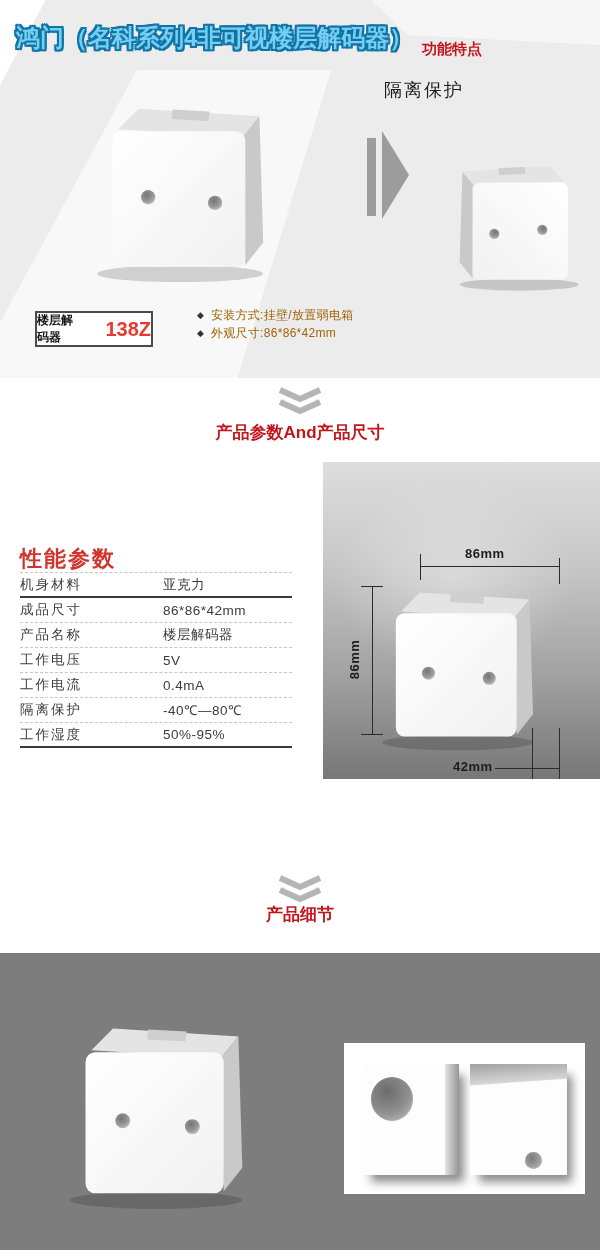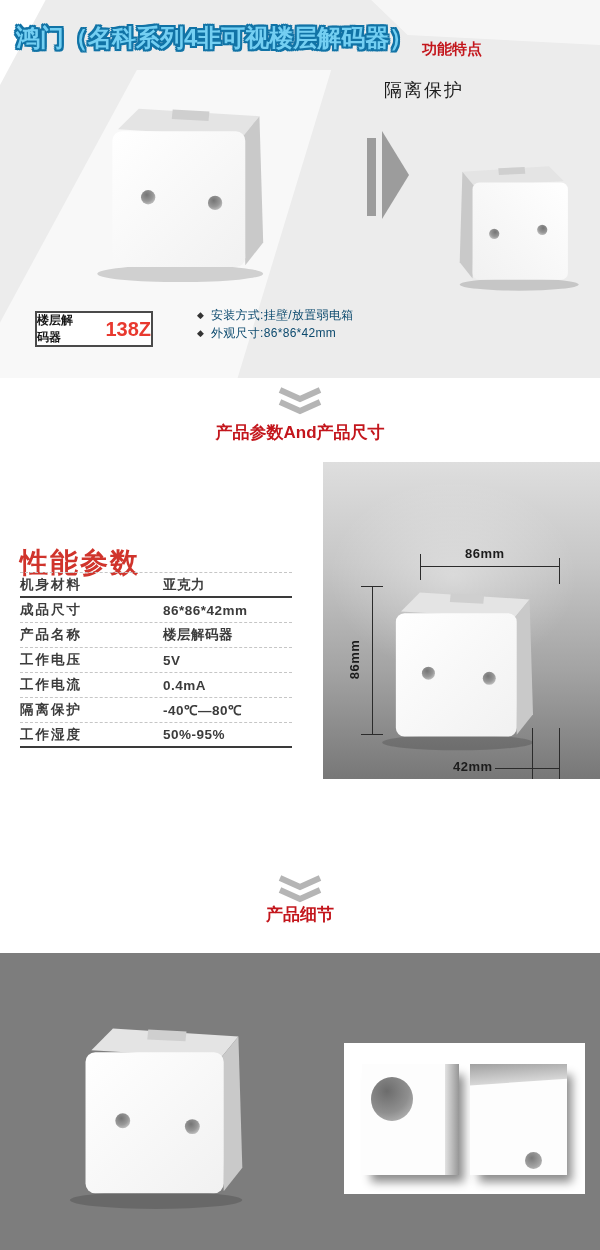--- a/index.html
+++ b/index.html
@@ -33,32 +33,32 @@
     border-left:27px solid #9c9c9c; border-top:44px solid transparent; border-bottom:44px solid transparent; }
 
   .model-box { position:absolute; left:35px; top:311px; width:118px; height:36px; background:#ffffff;
     border:2px solid #4a4a4a; display:flex; align-items:center; justify-content:center; gap:5px; }
   .model-label { font-size:12px; font-weight:bold; color:#171717; }
   .model-code { font-size:20px; font-weight:bold; color:#e8392f;margin-left:18px; }
 
   .hero-bullets { position:absolute; left:197px; top:306px; list-style:none; }
   .hero-bullets li { display:flex; align-items:center; gap:7px; height:18px; }
   .bullet-diamond { font-size:9px; color:#333333; }
-  .bullet-text { font-size:12px; color:#0c4a6e; letter-spacing:0.3px; }
+  .bullet-text { font-size:12px; color:#a16207; letter-spacing:0.3px; }
 
   
   .chevron { position:absolute; left:276px; width:48px; height:28px; }
   .chevron.c1 { top:387px; } .chevron.c2 { top:875px; }
   .section-heading { position:absolute; left:0; width:600px; text-align:center;
     font-size:17px; font-weight:bold; color:#c3161c; }
   .section-heading.s1 { top:421px; } .section-heading.s2 { top:903px; }
 
   
-  .perf-heading { position:absolute; left:20px; top:544px; font-size:28px; color:#d0342c; letter-spacing:2px; }
-  .perf-table { position:absolute; left:20px; top:572px; width:272px; border-top:1px dashed #c6c6c6;font-weight:bold; }
+  .perf-heading { position:absolute; left:20px; top:544px; font-size:22px; color:#d0342c; letter-spacing:2px; }
+  .perf-table { position:absolute; left:20px; top:572px; width:272px; border-top:1px dashed #c6c6c6; }
   .perf-row { display:flex; align-items:center; height:25px; border-bottom:1px dashed #c6c6c6;
     font-size:13.5px; color:#3c3c3c; }
   .perf-row.solid { border-bottom:2px solid #3a3a3a; }
   .perf-row .lab { width:143px; letter-spacing:2px; }
   .perf-row .val { flex:1; letter-spacing:0.5px; }
 
   
   .dim-panel { position:absolute; left:323px; top:462px; width:277px; height:317px;
     background:
       radial-gradient(ellipse 62% 42% at 47% 36%, rgba(255,255,255,0.38), rgba(255,255,255,0) 72%),

